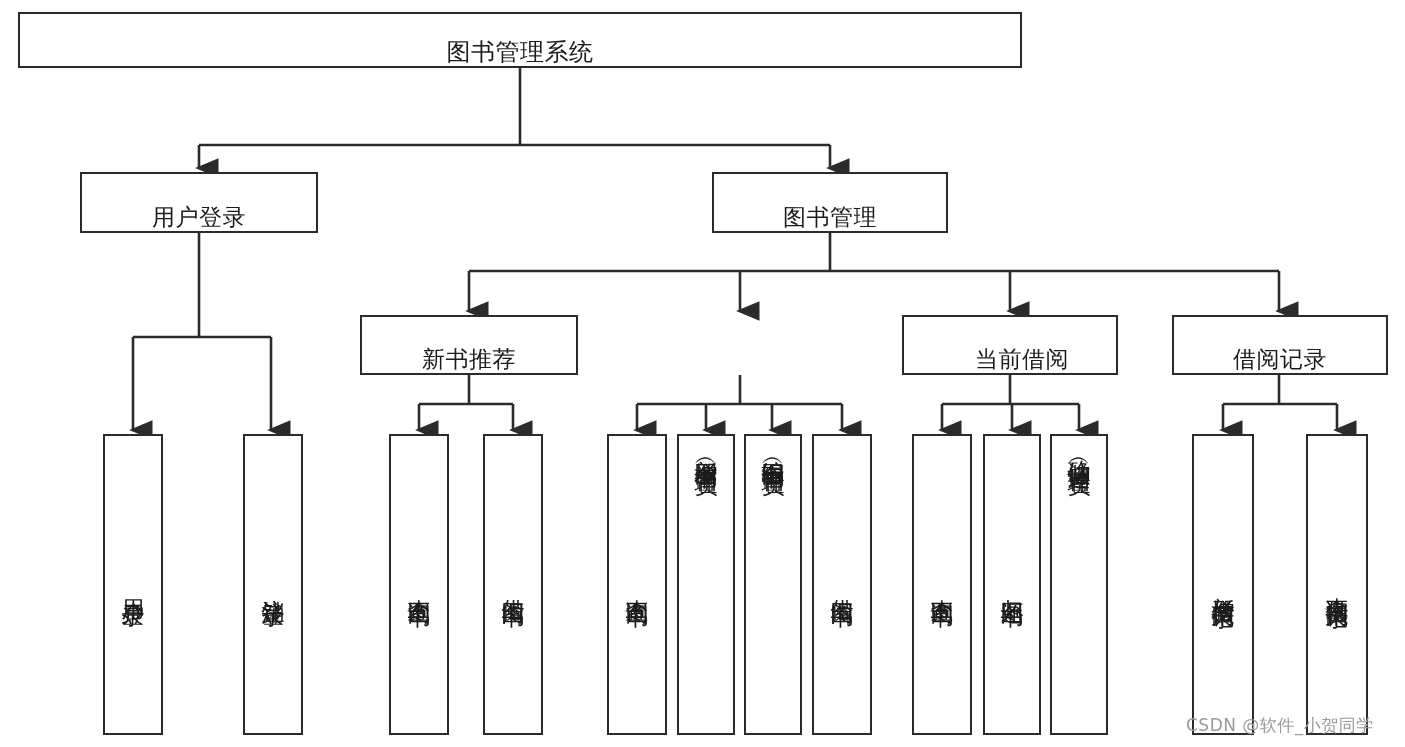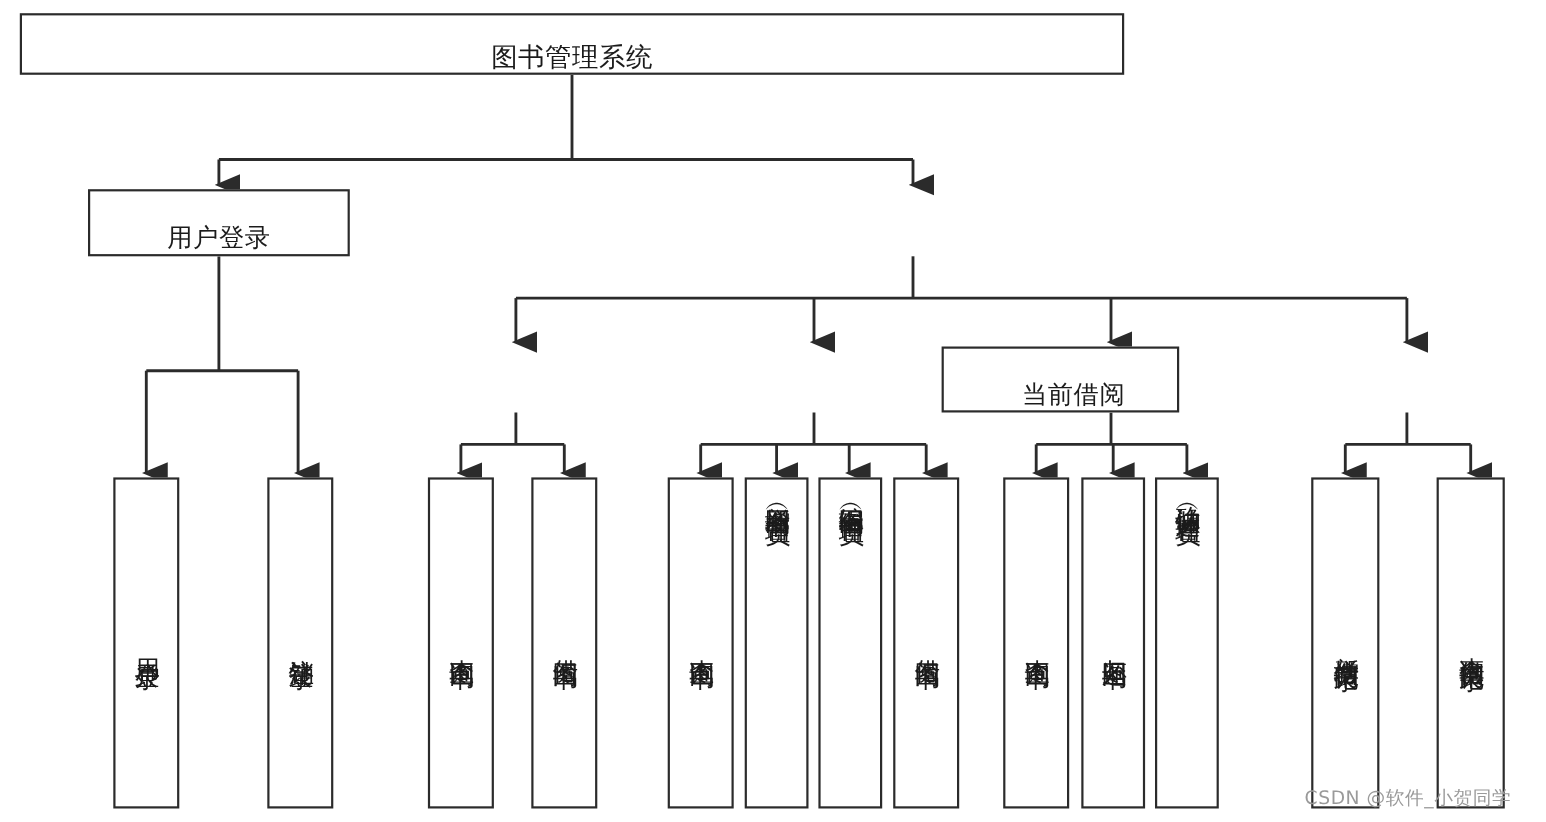--- a/index.html
+++ b/index.html
@@ -138,27 +138,36 @@
   </svg>
 
   <div class="node horiz root" style="left:18px; top:12px; width:1004px; height:56px;">
     <span class="node-label">图书管理系统</span>
   </div>
 
   <div class="node horiz" style="left:80px; top:172px; width:238px; height:61px;">
     <span class="node-label">用户登录</span>
   </div>
 
-
-
-
-  <div class="node horiz" style="left:856px; top:315px; width:216px; height:60px;padding-left:24px;">
+  <div class="node horiz" style="left:712px; top:172px; width:236px; height:61px;">
+    <span class="node-label">图书管理</span>
+  </div>
+
+  <div class="node horiz" style="left:360px; top:315px; width:218px; height:60px;">
+    <span class="node-label">新书推荐</span>
+  </div>
+
+
+  <div class="node horiz" style="left:902px; top:315px; width:216px; height:60px;padding-left:24px;">
     <span class="node-label">当前借阅</span>
   </div>
 
+  <div class="node horiz" style="left:1172px; top:315px; width:216px; height:60px;">
+    <span class="node-label">借阅记录</span>
+  </div>
 
   <div class="node vert center-text" style="left:103px; top:434px; width:60px; height:301px;">
     <span class="node-label">用户登录</span>
   </div>
 
   <div class="node vert center-text" style="left:243px; top:434px; width:60px; height:301px;">
     <span class="node-label">注销登录</span>
   </div>
 
   <div class="node vert center-text" style="left:389px; top:434px; width:60px; height:301px;">

